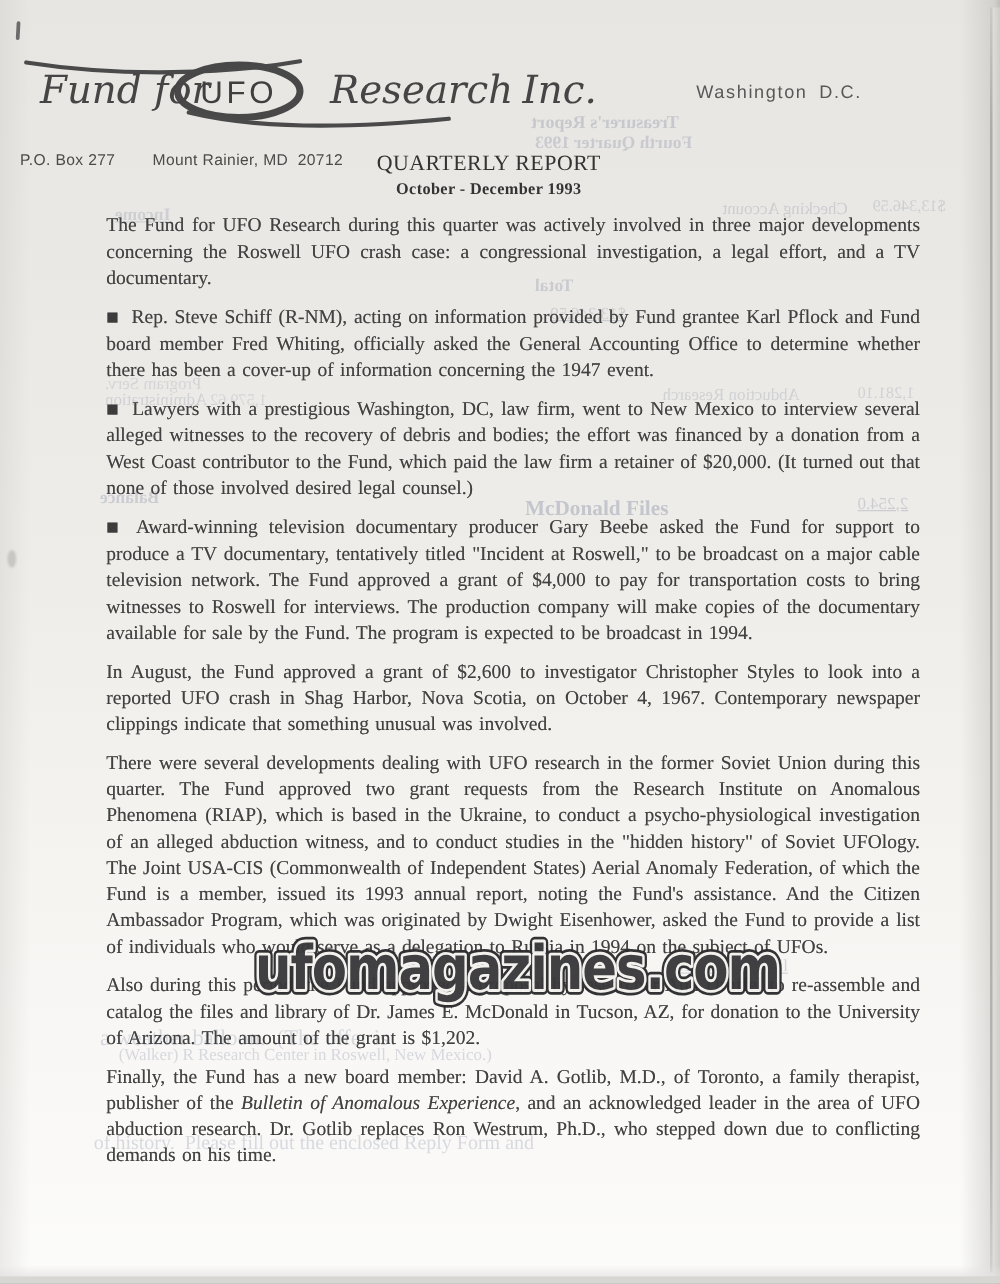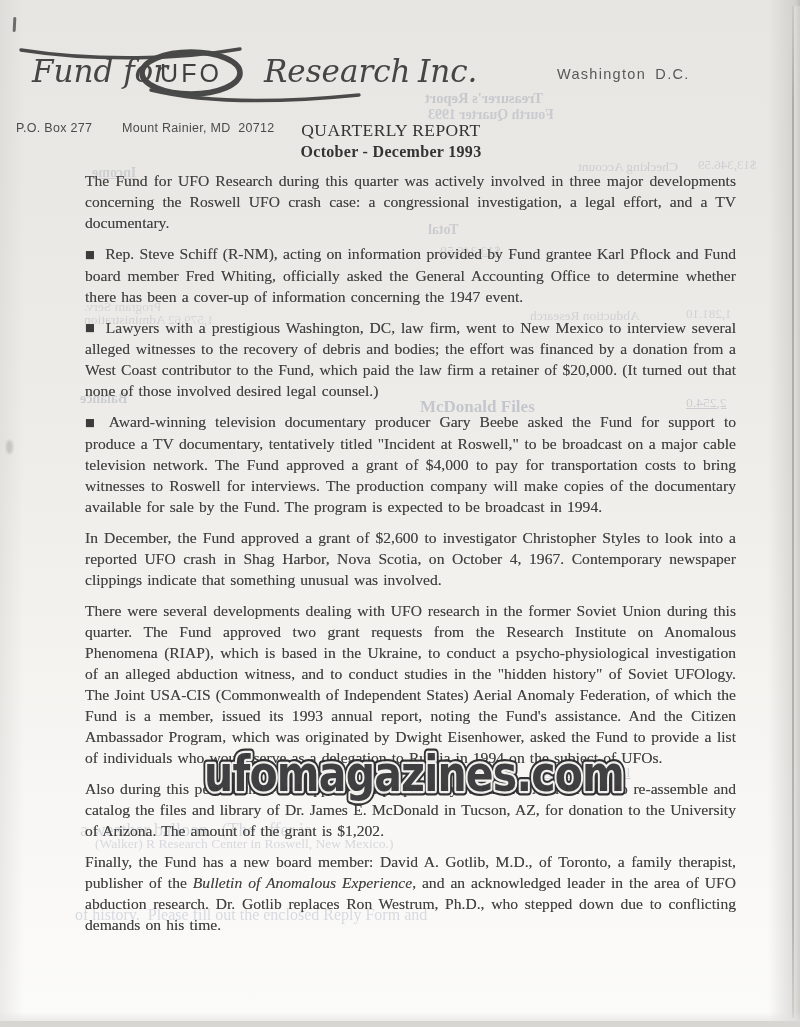--- a/index.html
+++ b/index.html
@@ -21,21 +21,21 @@
     position:absolute;left:557px;top:66px;z-index:3;
     font-family:"Liberation Sans","DejaVu Sans",sans-serif;
     font-size:14.5px;letter-spacing:1.3px;word-spacing:4px;color:#585858;
   }
   .addr-row{position:absolute;left:0;top:121px;width:800px;z-index:3;
     font-family:"Liberation Sans","DejaVu Sans",sans-serif;font-size:12.5px;color:#4b4b4b;}
   .po{position:absolute;left:16px;top:0;white-space:pre;letter-spacing:.3px;}
   .street{position:absolute;left:122px;top:0;white-space:pre;letter-spacing:.3px;}
   .title-block{position:absolute;left:266px;top:120px;width:250px;text-align:center;z-index:3;color:#333;}
   .title-line1{font-weight:normal;font-size:17.5px;letter-spacing:.4px;}
-  .title-line2{font-weight:bold;font-size:16px;margin-top:2px;letter-spacing:.3px;text-align:center;}
+  .title-line2{font-weight:bold;font-size:13px;margin-top:2px;letter-spacing:.3px;text-align:center;}
   
   .body-text{
     position:absolute;left:85px;top:170px;width:651px;z-index:2;
     font-size:15.6px;line-height:21px;color:#414141;
     text-align:justify;word-spacing:1.2px;
     text-shadow:0 0 .35px rgba(70,70,70,.55);
   }
   .para{margin:0 0 10px 0;}
   .para i{font-style:italic;}
   .marker{font-family:"DejaVu Sans",sans-serif;font-size:10.5px;vertical-align:1.5px;margin-right:10px;color:#3c3c3c;}
@@ -112,21 +112,21 @@
     <div class="title-line1">QUARTERLY REPORT</div>
     <div class="title-line2">October - December 1993</div>
   </div>
 
   <main class="body-text">
     <div>
         <p class="para">The Fund for UFO Research during this quarter was actively involved in three major developments concerning the Roswell UFO crash case: a congressional investigation, a legal effort, and a TV documentary.</p>
         <p class="para"><span class="marker">■</span>Rep. Steve Schiff (R-NM), acting on information provided by Fund grantee Karl Pflock and Fund board member Fred Whiting, officially asked the General Accounting Office to determine whether there has been a cover-up of information concerning the 1947 event.</p>
         <p class="para"><span class="marker">■</span>Lawyers with a prestigious Washington, DC, law firm, went to New Mexico to interview several alleged witnesses to the recovery of debris and bodies; the effort was financed by a donation from a West Coast contributor to the Fund, which paid the law firm a retainer of $20,000.  (It turned out that none of those involved desired legal counsel.)</p>
         <p class="para"><span class="marker">■</span>Award-winning television documentary producer Gary Beebe asked the Fund for support to produce a TV documentary, tentatively titled "Incident at Roswell," to be broadcast on a major cable television network.  The Fund approved a grant of $4,000 to pay for transportation costs to bring witnesses to Roswell for interviews.  The production company will make copies of the documentary available for sale by the Fund.  The program is expected to be broadcast in 1994.</p>
-        <p class="para">In December, the Fund approved a grant of $2,600 to investigator Christopher Styles to look into a reported UFO crash in Shag Harbor, Nova Scotia, on October 4, 1967.  Contemporary newspaper clippings indicate that something unusual was involved.</p>
+        <p class="para">In August, the Fund approved a grant of $2,600 to investigator Christopher Styles to look into a reported UFO crash in Shag Harbor, Nova Scotia, on October 4, 1967.  Contemporary newspaper clippings indicate that something unusual was involved.</p>
         <p class="para">There were several developments dealing with UFO research in the former Soviet Union during this quarter.  The Fund approved two grant requests from the Research Institute on Anomalous Phenomena (RIAP), which is based in the Ukraine, to conduct a psycho-physiological investigation of an alleged abduction witness, and to conduct studies in the "hidden history" of Soviet UFOlogy.  The Joint USA-CIS (Commonwealth of Independent States) Aerial Anomaly Federation, of which the Fund is a member, issued its 1993 annual report, noting the Fund's assistance.  And the Citizen Ambassador Program, which was originated by Dwight Eisenhower, asked the Fund to provide a list of individuals who would serve as a delegation to Russia in 1994 on the subject of UFOs.</p>
         <p class="para">Also during this period, the Fund approved a proposal by researcher Ann Druffel to re-assemble and catalog the files and library of Dr. James E. McDonald in Tucson, AZ, for donation to the University of Arizona.  The amount of the grant is $1,202.</p>
         <p class="para">Finally, the Fund has a new board member: David A. Gotlib, M.D., of Toronto, a family therapist, publisher of the <i>Bulletin of Anomalous Experience</i>, and an acknowledged leader in the area of UFO abduction research.  Dr. Gotlib replaces Ron Westrum, Ph.D., who stepped down due to conflicting demands on his time.</p>
       </div>
   </main>
 
   <svg class="watermark-svg" viewBox="0 0 432 64">
     <text class="wm" x="216" y="47" font-size="49" text-anchor="middle" textLength="420" lengthAdjust="spacingAndGlyphs" fill="none" stroke="#2c2c2e" stroke-width="9" stroke-linejoin="round">ufomagazines.com</text>
     <text class="wm" x="216" y="47" font-size="49" text-anchor="middle" textLength="420" lengthAdjust="spacingAndGlyphs" fill="none" stroke="#f3f2ef" stroke-width="4.6" stroke-linejoin="round">ufomagazines.com</text>
     <text class="wm" x="216" y="47" font-size="49" text-anchor="middle" textLength="420" lengthAdjust="spacingAndGlyphs" fill="#39393b">ufomagazines.com</text>

